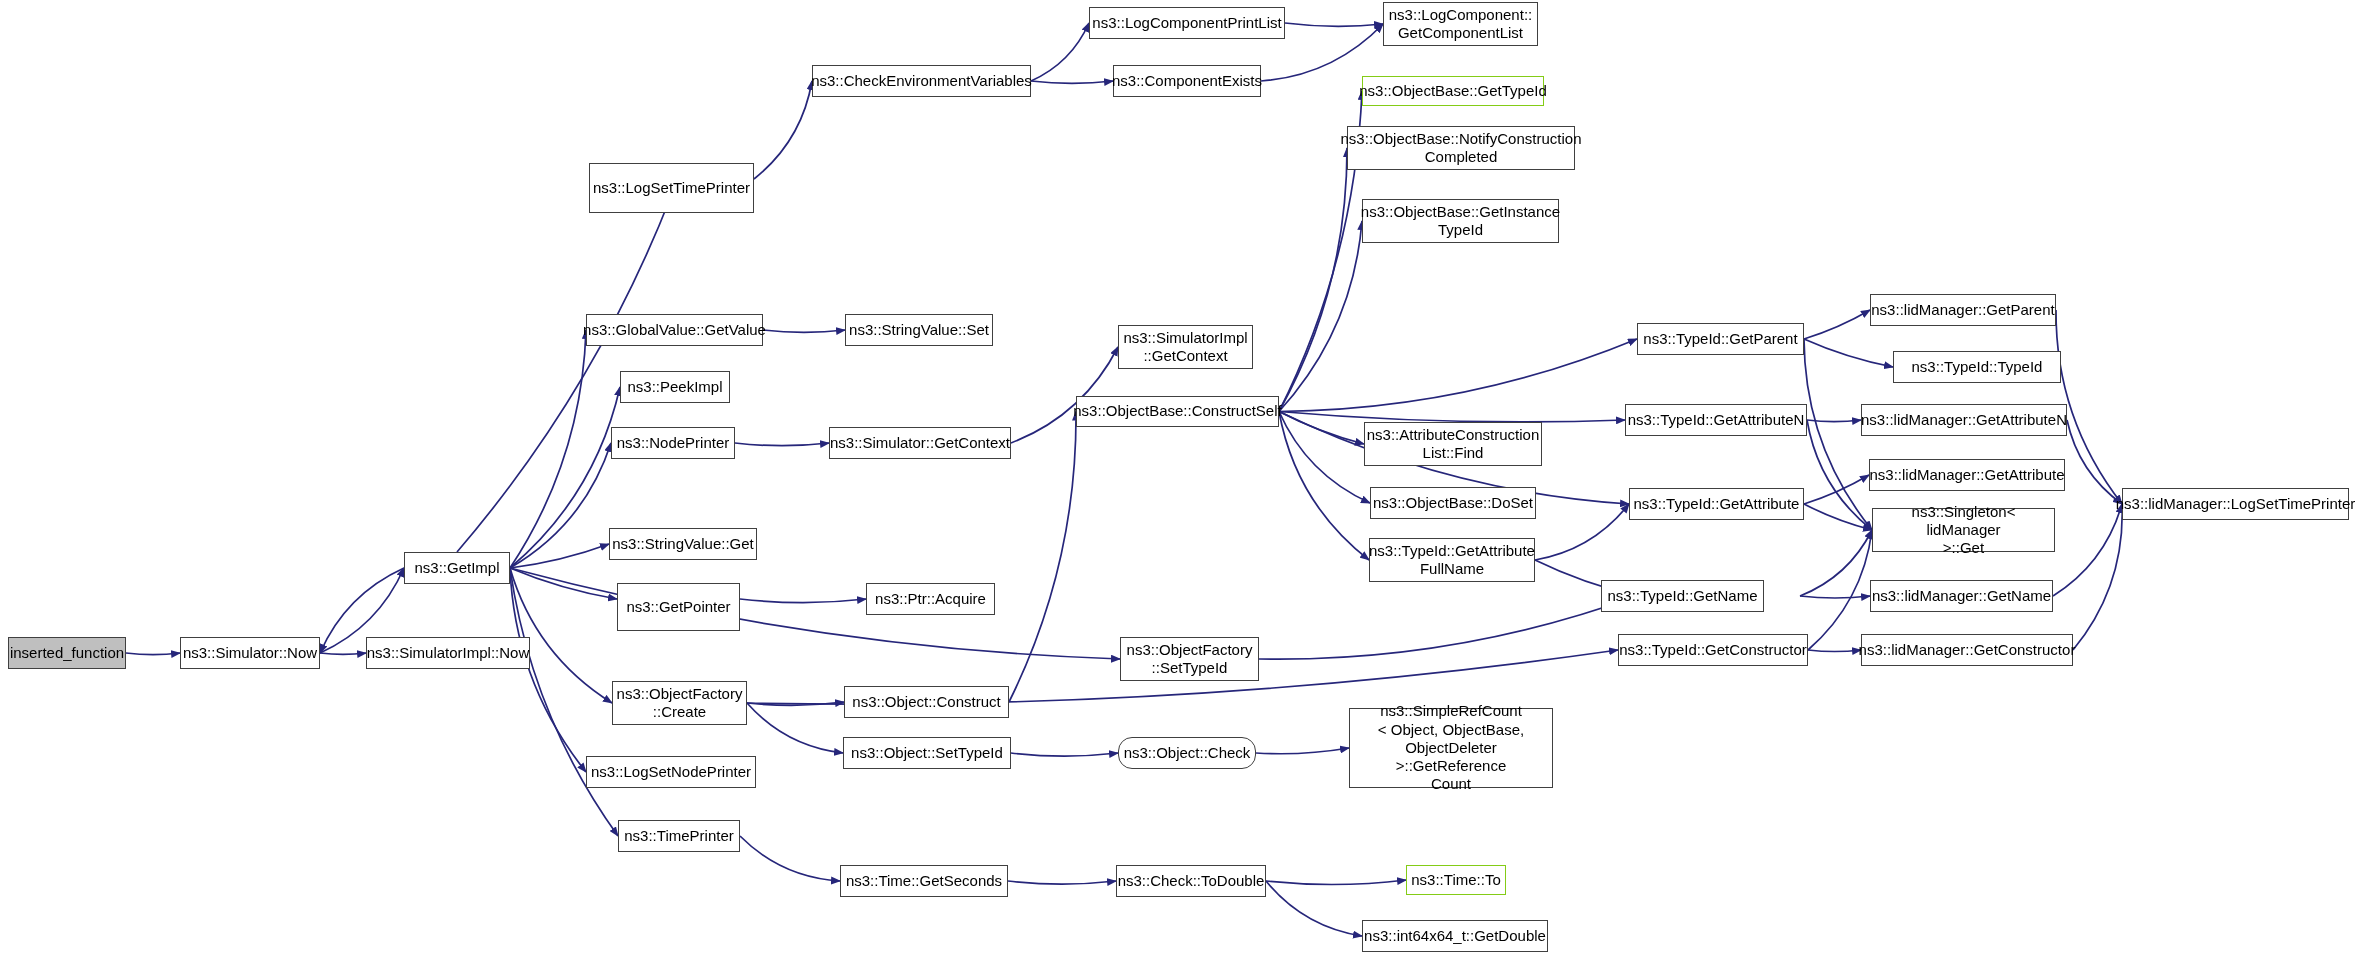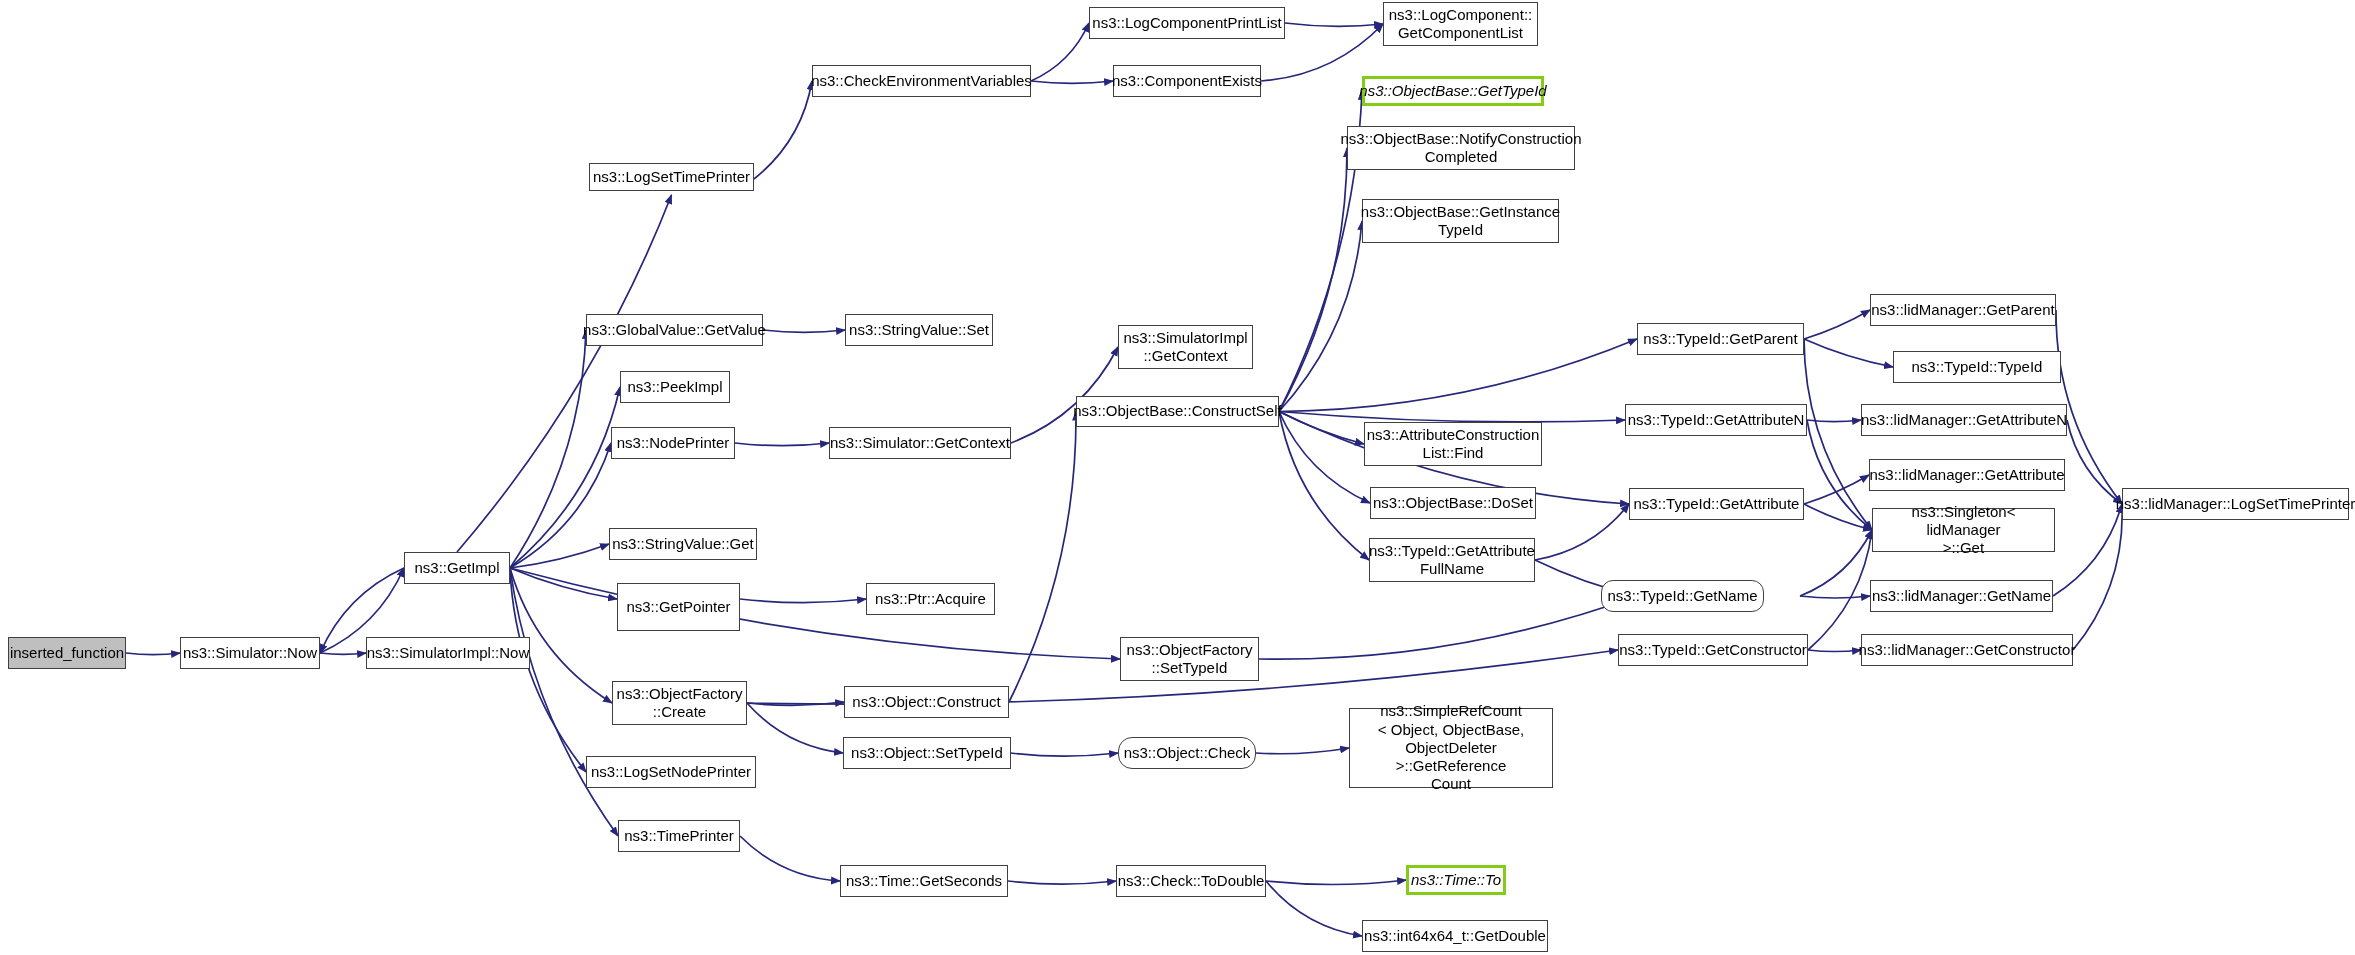--- a/index.html
+++ b/index.html
@@ -37,22 +37,21 @@
     text-align: center;
     padding: 1px 4px;
     white-space: pre-line;
     z-index: 5;
   }
   .node.root {
     background: #bfbfbf;
     border-color: #404040;
   }
   .node.hot {
-    border: 3px solid #84cc16;
-    font-style: italic;
+    border: 1px solid #84cc16;
   }
 </style>
 </head>
 <body>
 
 <div id="canvas">
   <svg id="edges" viewBox="0 0 2355 955" xmlns="http://www.w3.org/2000/svg">
     <defs>
       <marker id="arrow" markerWidth="10" markerHeight="8" refX="9" refY="4" orient="auto" markerUnits="userSpaceOnUse">
         <path d="M0,0 L10,4 L0,8 z" fill="#26267a"></path>
@@ -119,21 +118,21 @@
         <path d="M 1008 881 C 1043.64 885.0824, 1080.36 885.0824, 1116 881" marker-end="url(#arrow)"></path>
         <path d="M 1266 881 C 1312.2378 885.962, 1359.8378 885.6220000000001, 1406 880" marker-end="url(#arrow)"></path>
         <path d="M 1266 881 C 1290.75 911.246, 1323.3899999999999 929.946, 1362 936" marker-end="url(#arrow)"></path>
       </g>
   </svg>
   <div id="node-layer">
       <div class="node root" style="left: 8px; top: 637px; width: 118px; height: 32px;">inserted_function</div>
       <div class="node" style="left: 180px; top: 637px; width: 140px; height: 32px;">ns3::Simulator::Now</div>
       <div class="node" style="left: 366px; top: 637px; width: 164px; height: 32px;">ns3::SimulatorImpl::Now</div>
       <div class="node" style="left: 404px; top: 552px; width: 106px; height: 32px;">ns3::GetImpl</div>
-      <div class="node" style="left: 589px; top: 163px; width: 165px; height: 28px; text-align: right;">ns3::LogSetTimePrinter</div>
+      <div class="node" style="left: 589px; top: 163px; width: 165px; height: 50px; text-align: right;">ns3::LogSetTimePrinter</div>
       <div class="node" style="left: 812px; top: 65px; width: 219px; height: 32px;">ns3::CheckEnvironmentVariables</div>
       <div class="node" style="left: 1089px; top: 7px; width: 196px; height: 32px;">ns3::LogComponentPrintList</div>
       <div class="node" style="left: 1113px; top: 65px; width: 148px; height: 32px;">ns3::ComponentExists</div>
       <div class="node" style="left: 1383px; top: 2px; width: 155px; height: 44px;">ns3::LogComponent::
 GetComponentList</div>
       <div class="node hot" style="left: 1362px; top: 76px; width: 182px; height: 30px;">ns3::ObjectBase::GetTypeId</div>
       <div class="node" style="left: 1347px; top: 126px; width: 228px; height: 44px;">ns3::ObjectBase::NotifyConstruction
 Completed</div>
       <div class="node" style="left: 1362px; top: 199px; width: 197px; height: 44px;">ns3::ObjectBase::GetInstance
 TypeId</div>
@@ -152,21 +151,21 @@
 FullName</div>
       <div class="node" style="left: 1637px; top: 323px; width: 167px; height: 32px;">ns3::TypeId::GetParent</div>
       <div class="node" style="left: 1870px; top: 294px; width: 186px; height: 32px;">ns3::lidManager::GetParent</div>
       <div class="node" style="left: 1893px; top: 351px; width: 168px; height: 32px;">ns3::TypeId::TypeId</div>
       <div class="node" style="left: 1625px; top: 404px; width: 182px; height: 32px;">ns3::TypeId::GetAttributeN</div>
       <div class="node" style="left: 1861px; top: 404px; width: 206px; height: 32px;">ns3::lidManager::GetAttributeN</div>
       <div class="node" style="left: 1869px; top: 459px; width: 196px; height: 32px;">ns3::lidManager::GetAttribute</div>
       <div class="node" style="left: 1629px; top: 488px; width: 175px; height: 32px;">ns3::TypeId::GetAttribute</div>
       <div class="node" style="left: 1872px; top: 508px; width: 183px; height: 44px;">ns3::Singleton&lt; lidManager
 &gt;::Get</div>
-      <div class="node" style="left: 1601px; top: 580px; width: 163px; height: 32px; border-radius: 12px;">ns3::TypeId::GetName</div>
+      <div class="node" style="left: 1601px; top: 580px; width: 163px; height: 32px;">ns3::TypeId::GetName</div>
       <div class="node" style="left: 1870px; top: 580px; width: 183px; height: 32px;">ns3::lidManager::GetName</div>
       <div class="node" style="left: 1618px; top: 634px; width: 190px; height: 32px;">ns3::TypeId::GetConstructor</div>
       <div class="node" style="left: 1861px; top: 634px; width: 212px; height: 32px;">ns3::lidManager::GetConstructor</div>
       <div class="node" style="left: 2122px; top: 488px; width: 227px; height: 32px;">ns3::lidManager::LogSetTimePrinter</div>
       <div class="node" style="left: 609px; top: 528px; width: 148px; height: 32px;">ns3::StringValue::Get</div>
       <div class="node" style="left: 617px; top: 583px; width: 123px; height: 48px;">ns3::GetPointer</div>
       <div class="node" style="left: 866px; top: 583px; width: 129px; height: 32px;">ns3::Ptr::Acquire</div>
       <div class="node" style="left: 1120px; top: 637px; width: 139px; height: 44px;">ns3::ObjectFactory
 ::SetTypeId</div>
       <div class="node" style="left: 612px; top: 681px; width: 135px; height: 44px;">ns3::ObjectFactory

